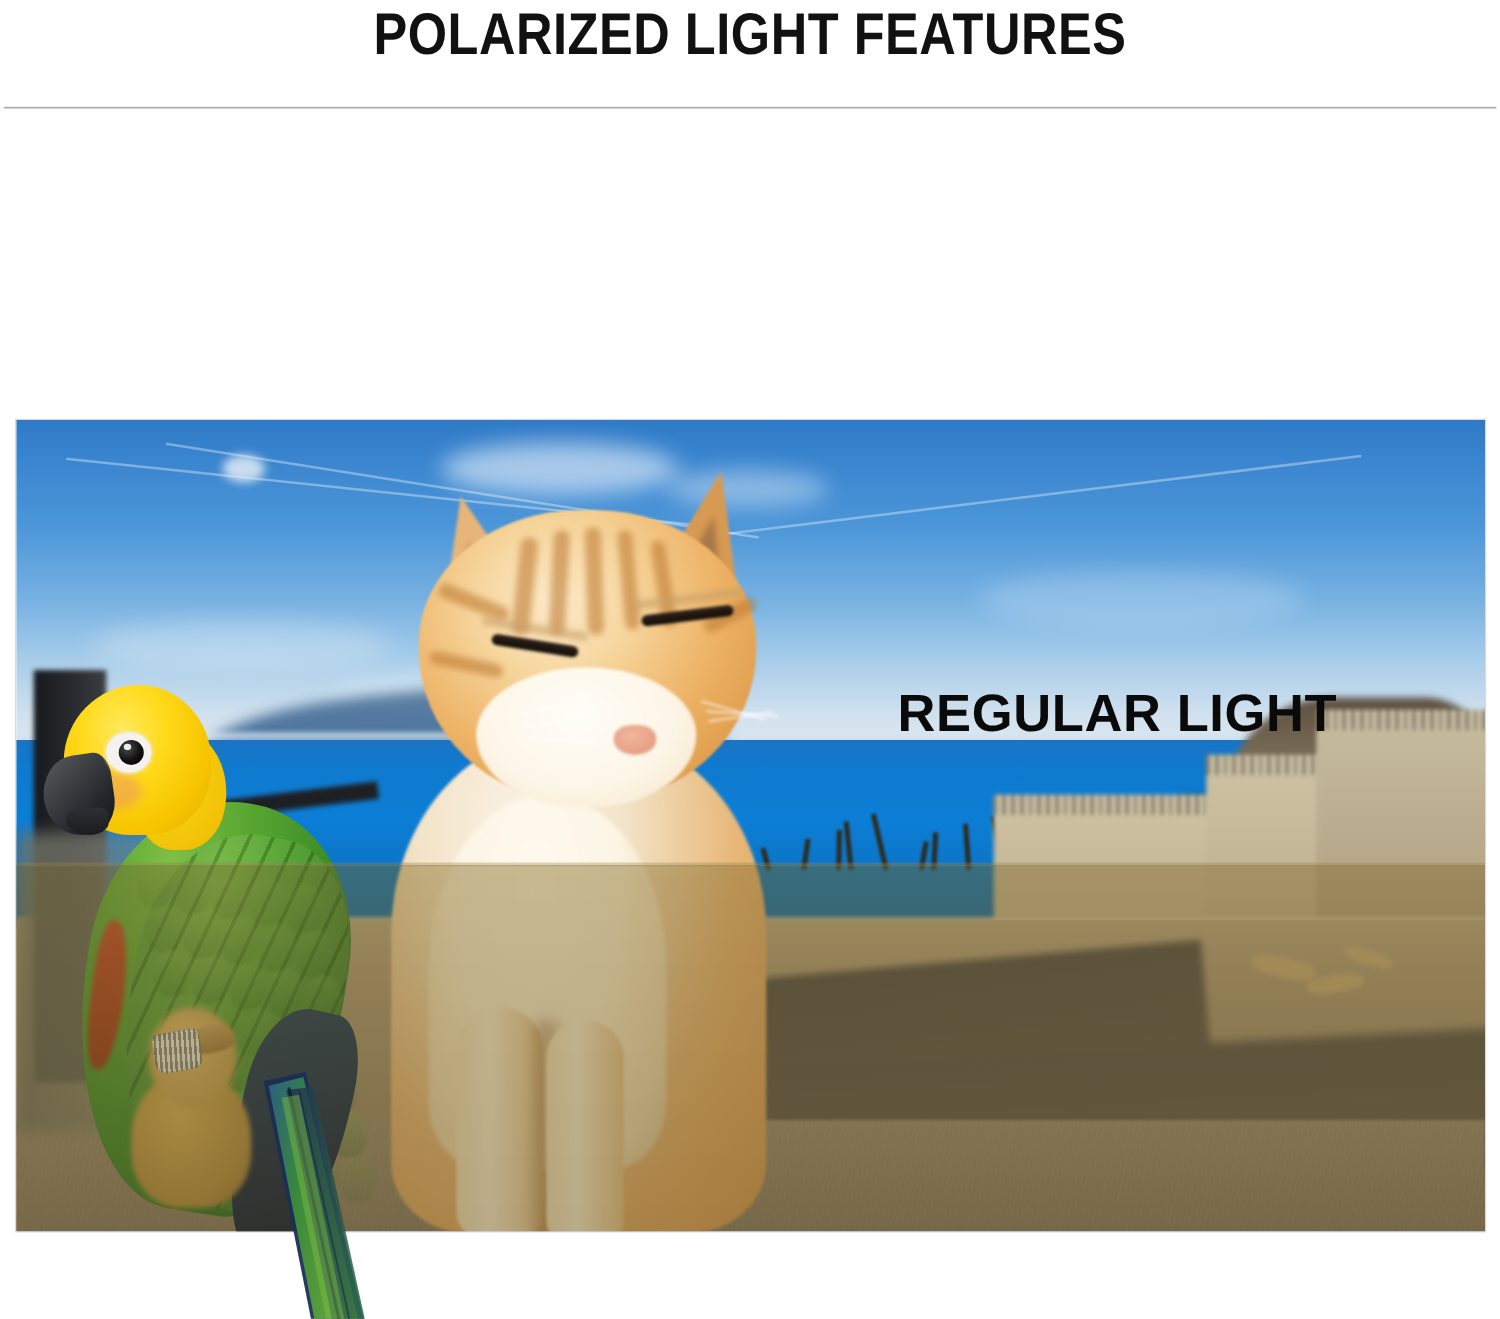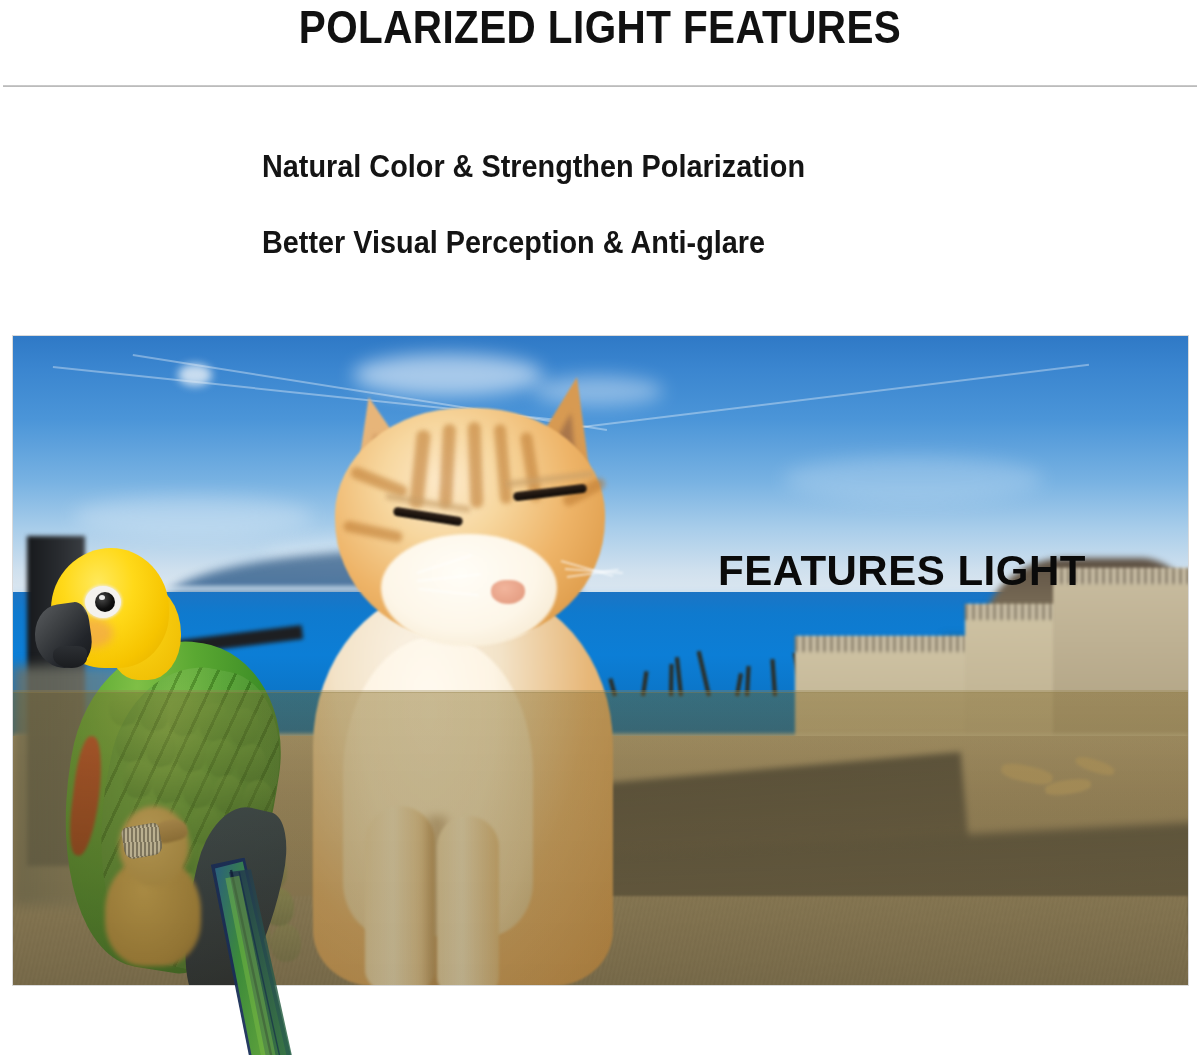--- a/index.html
+++ b/index.html
@@ -450,24 +450,20 @@
   .label-polarized { left: 699px; top: 476px; font-size: 42px; }
 </style>
 </head>
 <body>
 
 <div class="page">
 
   <div class="title">POLARIZED LIGHT FEATURES</div>
   <div class="divider"></div>
 
-  <div class="feature-list">
-    <div class="feature-line">Natural Color &amp; Strengthen Polarization</div>
-    <div class="feature-line second">Better Visual Perception &amp; Anti-glare</div>
-  </div>
 
   <div class="photo-wrap">
 
     <div class="photo">
 
       <div class="sky">
         <div class="wire w1"></div>
         <div class="wire w2"></div>
         <div class="wire w3"></div>
         <div class="blurblob"></div>
@@ -624,21 +620,21 @@
         <div class="p-beak-low"></div>
         <div class="p-eyering"></div>
         <div class="p-pupil"></div>
         <div class="p-glint"></div>
       </div>
 
       <div class="polar-overlay"></div>
       <div class="polar-warm"></div>
       <div class="polar-edge"></div>
 
-      <div class="label label-regular">FEATURES LIGHT</div>
+      <div class="label label-regular">REGULAR LIGHT</div>
     </div>
 
     <svg class="p-tail" viewBox="0 0 150 540">
       <defs>
         <linearGradient id="tailg" x1="0" y1="0" x2="1" y2="1">
           <stop offset="0%" stop-color="#2a5f7e"></stop>
           <stop offset="18%" stop-color="#3c8a3a"></stop>
           <stop offset="46%" stop-color="#6fae3c"></stop>
           <stop offset="70%" stop-color="#3f8b34"></stop>
           <stop offset="88%" stop-color="#1d4a7a"></stop>

